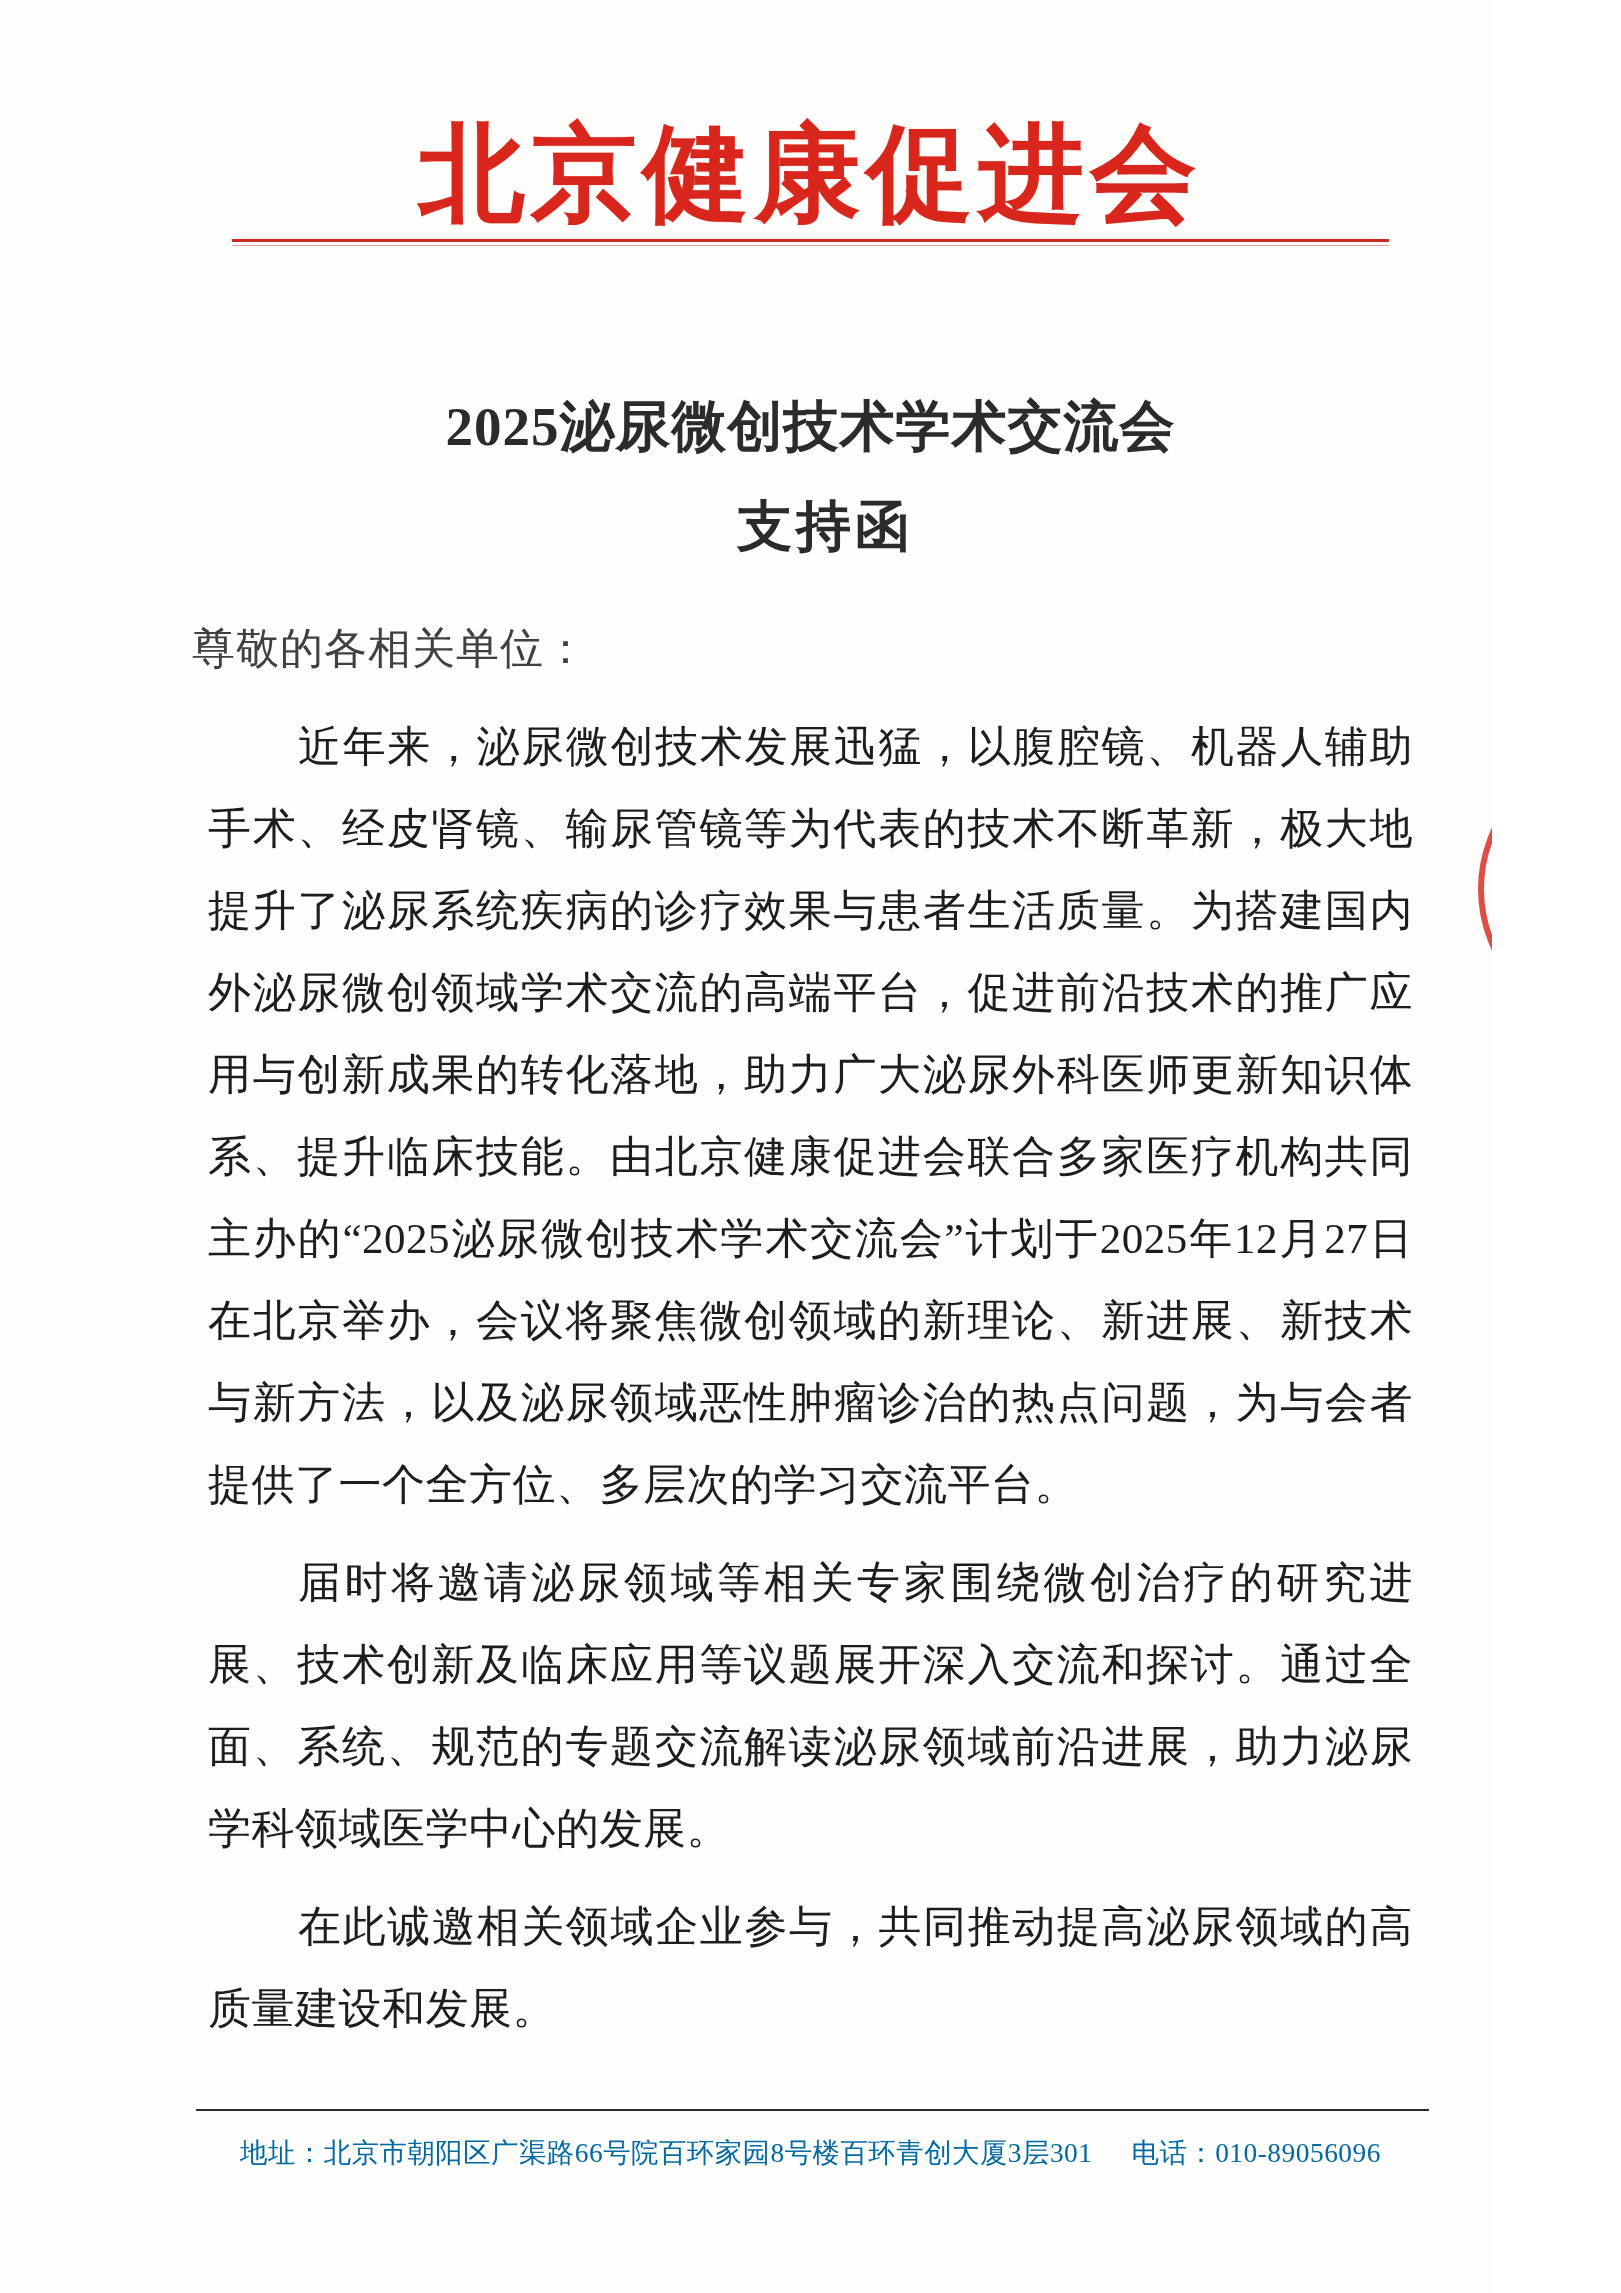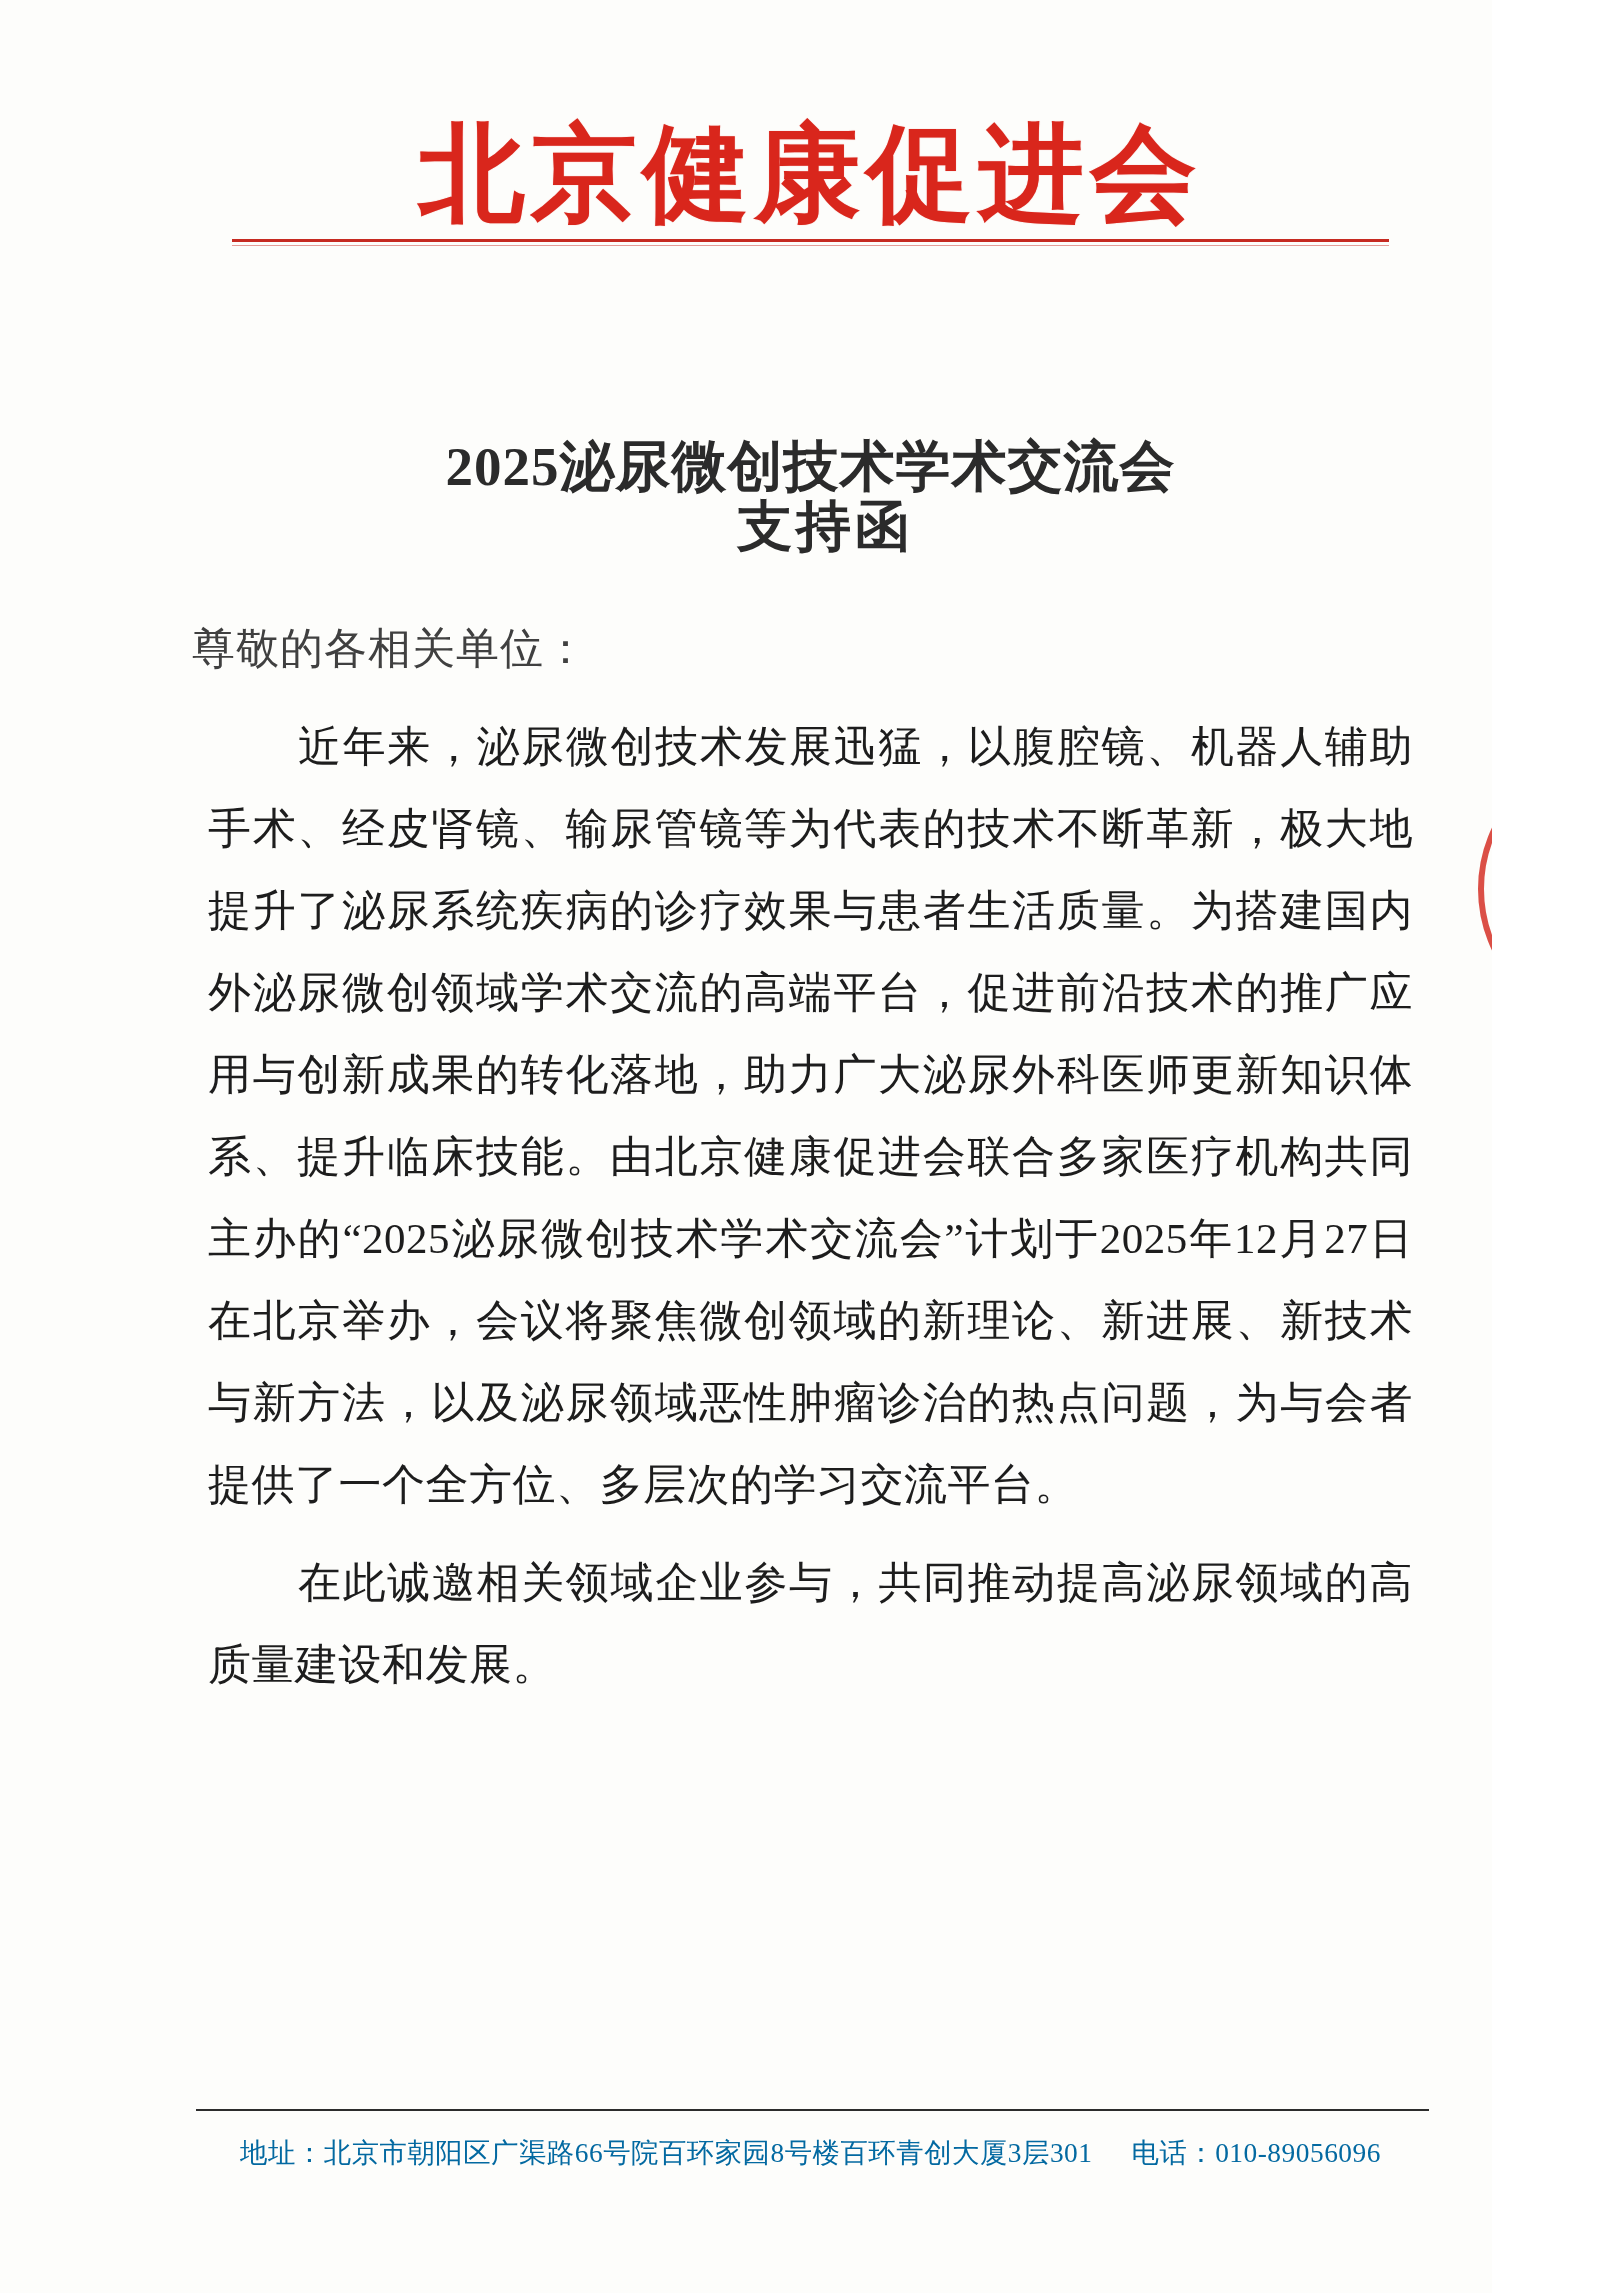--- a/index.html
+++ b/index.html
@@ -57,21 +57,20 @@
     position: absolute;
     top: 390px;
     left: 0;
     width: 1621px;
     text-align: center;
     font-weight: 700;
     font-size: 55px;
     letter-spacing: 1px;
     color: #2b2b2b;
     white-space: nowrap;
-    margin-top: 40px;
   }
   .doc-subtitle {
     position: absolute;
     top: 490px;
     left: 0;
     width: 1621px;
     text-align: center;
     font-weight: 700;
     font-size: 55px;
     letter-spacing: 3.9px;
@@ -180,20 +179,21 @@
     <div class="letterhead-title">北京健康促进会</div>
   </div>
   <div class="letterhead-rule"></div>
 
   <div class="doc-title">2025泌尿微创技术学术交流会</div>
   <div class="doc-subtitle">支持函</div>
 
   <div class="body-block">
     <div class="salutation">尊敬的各相关单位：</div>
     <p class="para">近年来，泌尿微创技术发展迅猛，以腹腔镜、机器人辅助手术、经皮肾镜、输尿管镜等为代表的技术不断革新，极大地提升了泌尿系统疾病的诊疗效果与患者生活质量。为搭建国内外泌尿微创领域学术交流的高端平台，促进前沿技术的推广应用与创新成果的转化落地，助力广大泌尿外科医师更新知识体系、提升临床技能。由北京健康促进会联合多家医疗机构共同主办的“2025泌尿微创技术学术交流会”计划于2025年12月27日在北京举办，会议将聚焦微创领域的新理论、新进展、新技术与新方法，以及泌尿领域恶性肿瘤诊治的热点问题，为与会者提供了一个全方位、多层次的学习交流平台。</p>
+    <p class="para">届时将邀请泌尿领域等相关专家围绕微创治疗的研究进展、技术创新及临床应用等议题展开深入交流和探讨。通过全面、系统、规范的专题交流解读泌尿领域前沿进展，助力泌尿学科领域医学中心的发展。</p>
     <p class="para">在此诚邀相关领域企业参与，共同推动提高泌尿领域的高质量建设和发展。</p>
   </div>
 
   <div class="seal">
     <div class="seal-inner">
       <div class="seal-star">
         <span>★</span>
       </div>
       <div class="seal-char" style="left:122px;  top:29px;  transform:rotate(14deg);">健</div>
       <div class="seal-char" style="left:57px;   top:69px;  transform:rotate(-22deg);">康</div>

